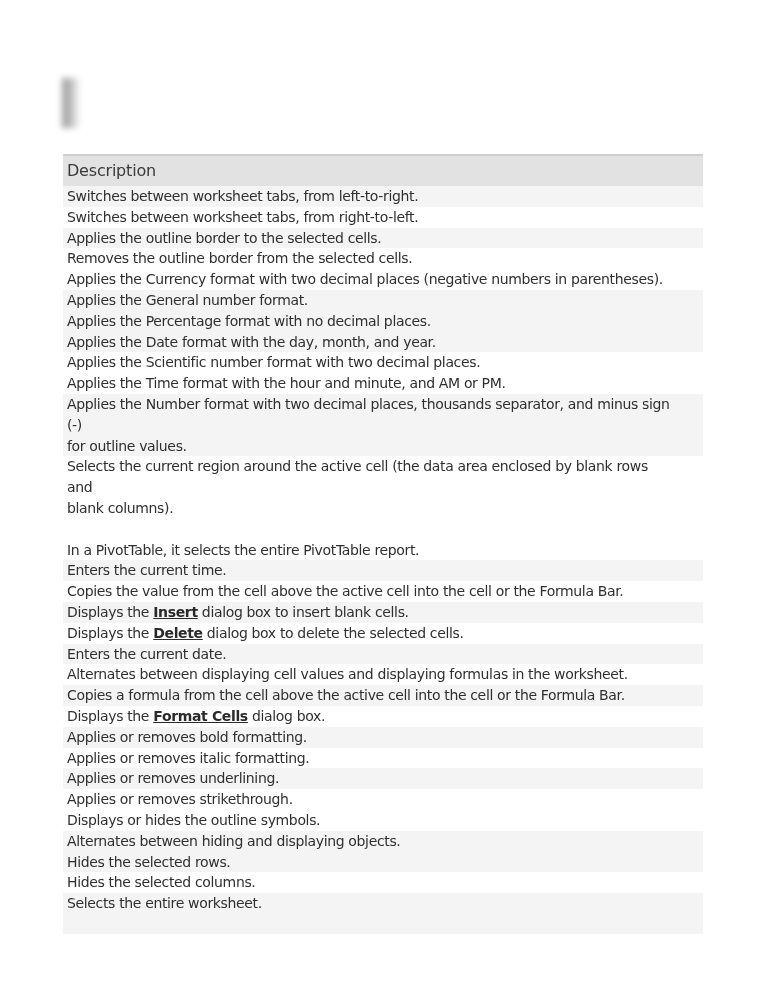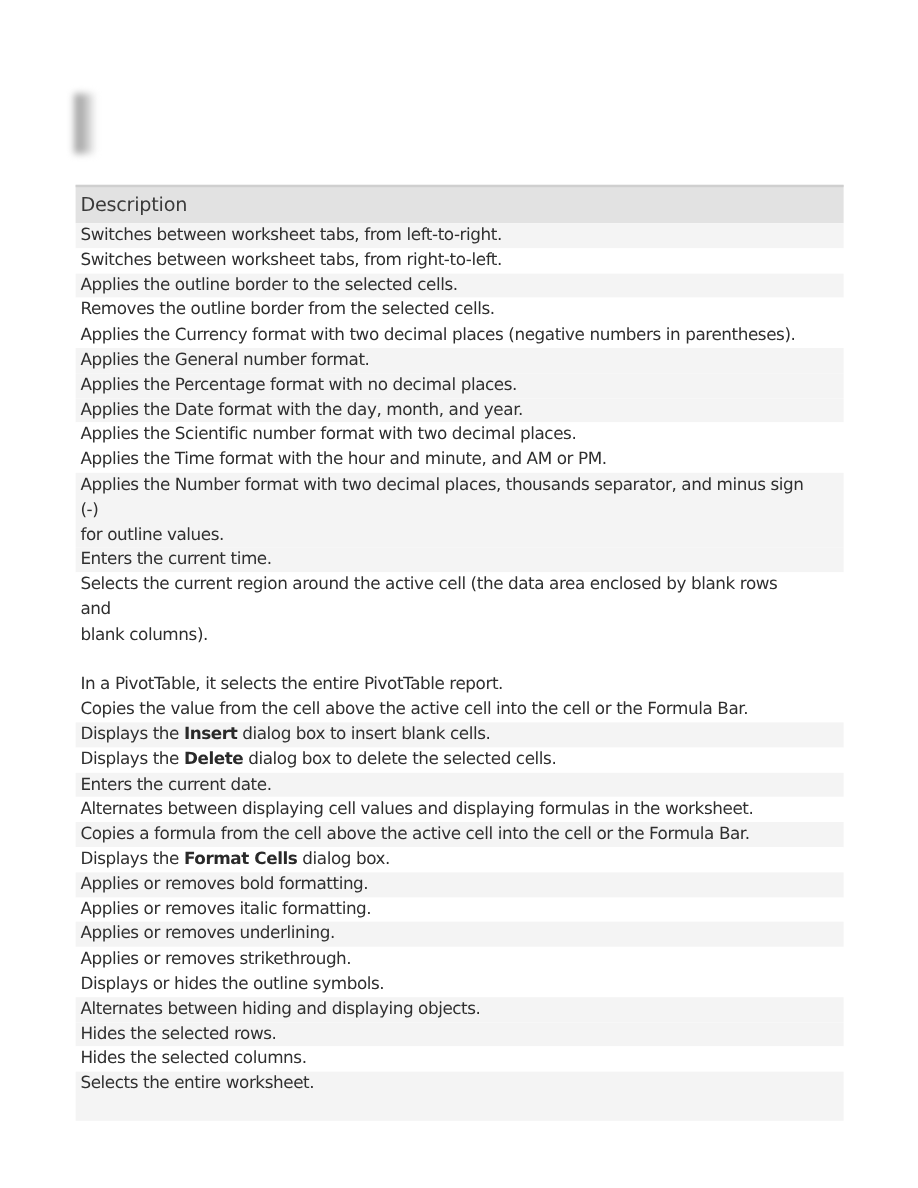--- a/index.html
+++ b/index.html
@@ -50,21 +50,21 @@
       white-space: nowrap;
     }
     .row.wrap {
       white-space: normal;
       padding-right: 30px;
     }
     .row.shade { background: #f4f4f4; }
     .row.white { background: #ffffff; }
     .row .line { display: block; }
     .row .gap { display: block; height: 20.8px; }
-    b { font-weight: bold; color: #2a2a2a; }
+    b { font-weight: bold; color: #2a2a2a; text-decoration: underline; }
     .row.tail { min-height: 41px; }
   </style>
 </head>
 <body>
 
 <div class="blur-mark"></div>
 
 <div class="table">
   <div class="header">Description</div>
 
@@ -77,28 +77,28 @@
   <div class="row shade"><span>Applies the Percentage format with no decimal places.</span></div>
   <div class="row shade"><span>Applies the Date format with the day, month, and year.</span></div>
   <div class="row white"><span>Applies the Scientific number format with two decimal places.</span></div>
   <div class="row white"><span>Applies the Time format with the hour and minute, and AM or PM.</span></div>
 
   <div class="row shade wrap">
     <span class="line">Applies the Number format with two decimal places, thousands separator, and minus sign (-)</span>
     <span class="line">for outline values.</span>
   </div>
 
-  <div class="row shade"><span>Enters the current time.</span></div>
-
   <div class="row white wrap">
     <span class="line">Selects the current region around the active cell (the data area enclosed by blank rows and</span>
     <span class="line">blank columns).</span>
     <span class="gap"></span>
     <span class="line">In a PivotTable, it selects the entire PivotTable report.</span>
   </div>
+
+  <div class="row shade"><span>Enters the current time.</span></div>
   <div class="row white"><span>Copies the value from the cell above the active cell into the cell or the Formula Bar.</span></div>
   <div class="row shade">
     <span>Displays the </span><b>Insert</b><span> dialog box to insert blank cells.</span>
   </div>
   <div class="row white">
     <span>Displays the </span><b>Delete</b><span> dialog box to delete the selected cells.</span>
   </div>
   <div class="row shade"><span>Enters the current date.</span></div>
   <div class="row white"><span>Alternates between displaying cell values and displaying formulas in the worksheet.</span></div>
   <div class="row shade"><span>Copies a formula from the cell above the active cell into the cell or the Formula Bar.</span></div>

